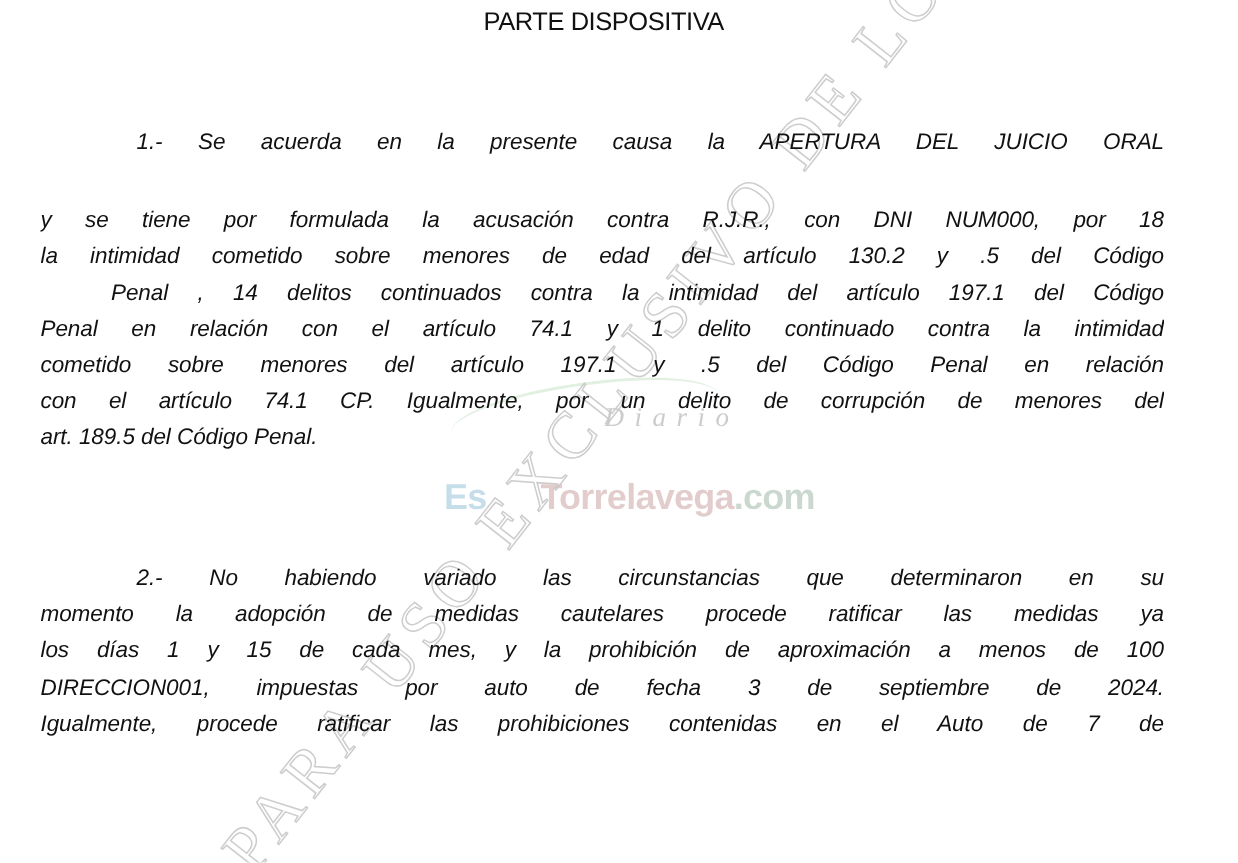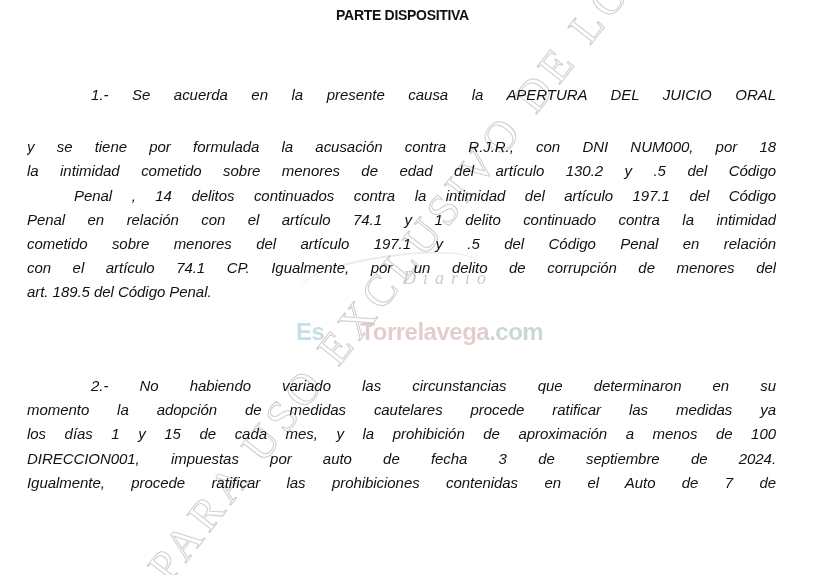--- a/index.html
+++ b/index.html
@@ -22,22 +22,22 @@
       width: 825px;
       height: 575px;
       background: #ffffff;
     }
     .title {
       position: absolute;
       top: 3px;
       left: 0;
       width: 805px;
       text-align: center;
-      font-weight: bold;
-      font-size: 14px;
+      font-weight: normal;
+      font-size: 17px;
       letter-spacing: -0.3px;
       line-height: 24px;
     }
     .para {
       position: absolute;
       left: 27px;
       width: 749px;
       font-size: 15px;
       line-height: 24.2px;
       text-align: justify;

